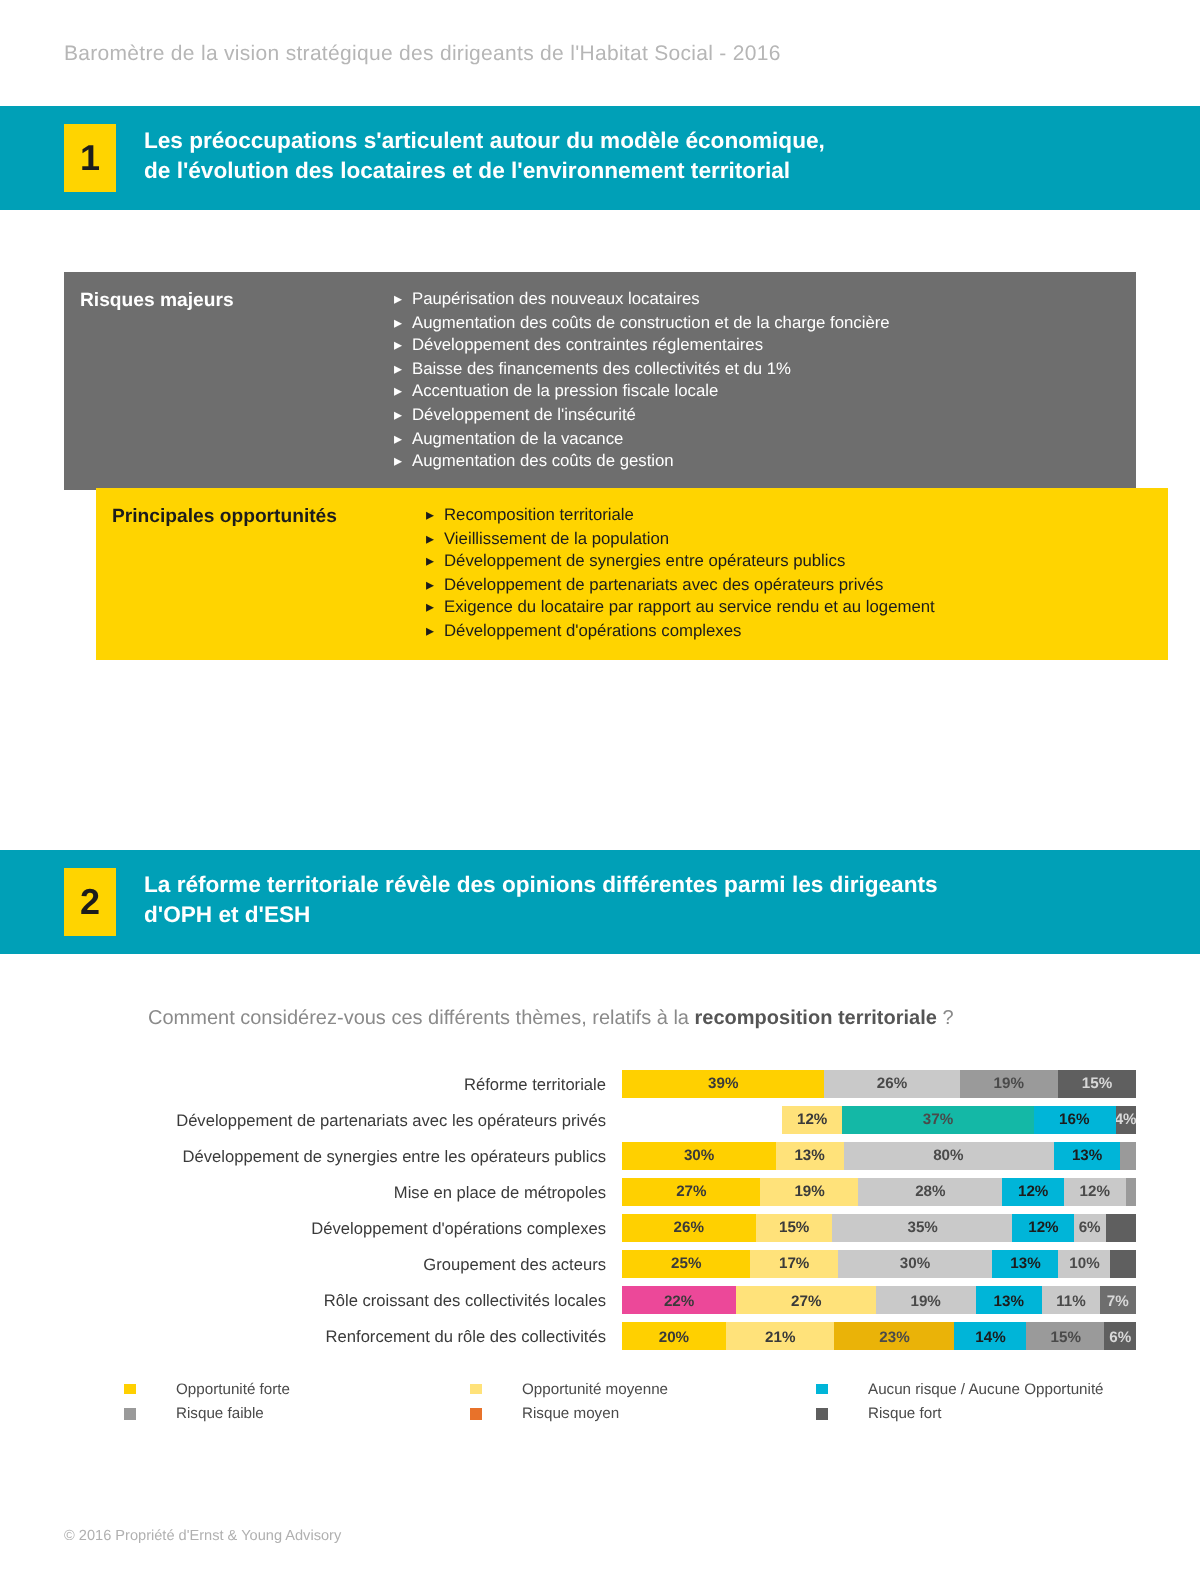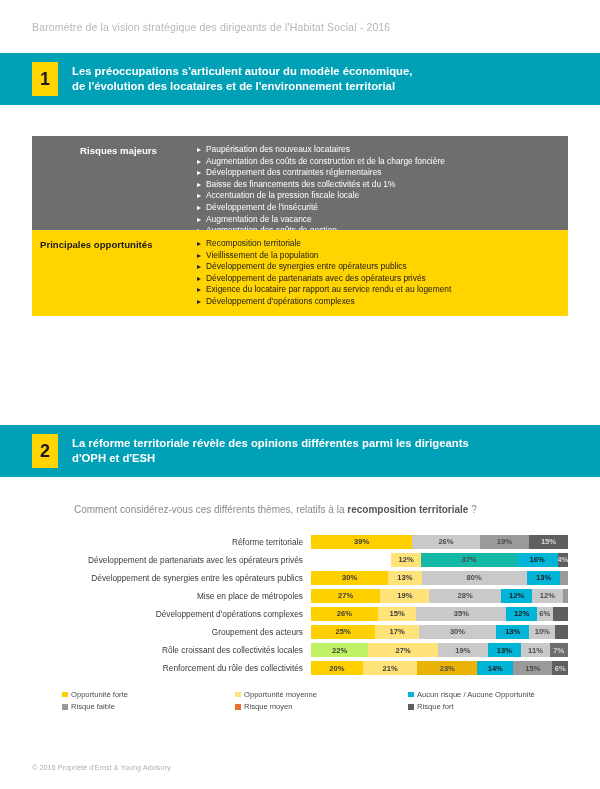--- a/index.html
+++ b/index.html
@@ -49,21 +49,21 @@
   .block-list{flex:1;padding:8px 8px 8px 0;box-sizing:border-box;}
   .block-list div{
     font-size:8.4px;line-height:11.6px;
     white-space:nowrap;
   }
   .block-list div .arw{
     display:inline-block;width:9px;
     font-size:8px;
   }
   .risks{background:#6e6e6e;color:#ffffff;}
-  .risks .block-label{color:#ffffff;text-align:center;}
+  .risks .block-label{color:#ffffff;}
   .opps{background:#ffd400;color:#1c1c1c;}
   .opps .block-label{color:#1c1c1c;}
 
   
   .chart-question{
     position:absolute;left:74px;top:504px;
     font-size:10px;color:#8a8a8a;white-space:nowrap;
   }
   .chart-question b{color:#555;font-weight:bold;}
 
@@ -87,21 +87,21 @@
   }
 
   
   .legend{
     position:absolute;left:62px;top:688px;width:520px;
     display:flex;flex-wrap:wrap;
   }
   .leg-item{
     display:flex;align-items:center;
     width:173px;height:12.5px;
-    font-size:7.6px;color:#4a4a4a;white-space:nowrap;
+    font-size:7.6px;color:#4a4a4a;white-space:nowrap;gap:17px;
   }
   .leg-sw{
     width:5.5px;height:5.5px;margin-right:3.5px;min-width:5.5px;
     display:inline-block;
   }
 
   .footer{
     position:absolute;left:32px;top:763px;
     font-size:7.3px;color:#b0b0b0;white-space:nowrap;
   }
@@ -128,21 +128,21 @@
         <div><span class="arw">▸</span><span>Augmentation des coûts de construction et de la charge foncière</span></div>
         <div><span class="arw">▸</span><span>Développement des contraintes réglementaires</span></div>
         <div><span class="arw">▸</span><span>Baisse des financements des collectivités et du 1%</span></div>
         <div><span class="arw">▸</span><span>Accentuation de la pression fiscale locale</span></div>
         <div><span class="arw">▸</span><span>Développement de l'insécurité</span></div>
         <div><span class="arw">▸</span><span>Augmentation de la vacance</span></div>
         <div><span class="arw">▸</span><span>Augmentation des coûts de gestion</span></div>
       </div>
   </div>
 
-  <div class="block opps" id="opps-block" style="top:230px;">
+  <div class="block opps" id="opps-block" style="top:244px;margin-left:16px;">
     <div class="block-label">Principales opportunités</div>
     <div class="block-list" id="opps-list">
         <div><span class="arw">▸</span><span>Recomposition territoriale</span></div>
         <div><span class="arw">▸</span><span>Vieillissement de la population</span></div>
         <div><span class="arw">▸</span><span>Développement de synergies entre opérateurs publics</span></div>
         <div><span class="arw">▸</span><span>Développement de partenariats avec des opérateurs privés</span></div>
         <div><span class="arw">▸</span><span>Exigence du locataire par rapport au service rendu et au logement</span></div>
         <div><span class="arw">▸</span><span>Développement d'opérations complexes</span></div>
       </div>
   </div>
@@ -282,21 +282,21 @@
             <span>10%</span>
           </div>
           <div class="seg" style="width: 5%; background: rgb(95, 95, 95); color: rgb(216, 216, 216);">
             <span></span>
           </div>
         </div>
       </div>
       <div class="row">
         <div class="row-label">Rôle croissant des collectivités locales</div>
         <div class="row-bar">
-          <div class="seg" style="width: 22.2222%; background: #bef264; color: rgb(58, 58, 58);">
+          <div class="seg" style="width: 22.2222%; background: #ec4899; color: rgb(58, 58, 58);">
             <span>22%</span>
           </div>
           <div class="seg" style="width: 27.2727%; background: rgb(255, 226, 122); color: rgb(58, 58, 58);">
             <span>27%</span>
           </div>
           <div class="seg" style="width: 19.1919%; background: rgb(201, 201, 201); color: rgb(74, 74, 74);">
             <span>19%</span>
           </div>
           <div class="seg" style="width: 13.1313%; background: rgb(0, 181, 216); color: rgb(28, 28, 28);">
             <span>13%</span>

